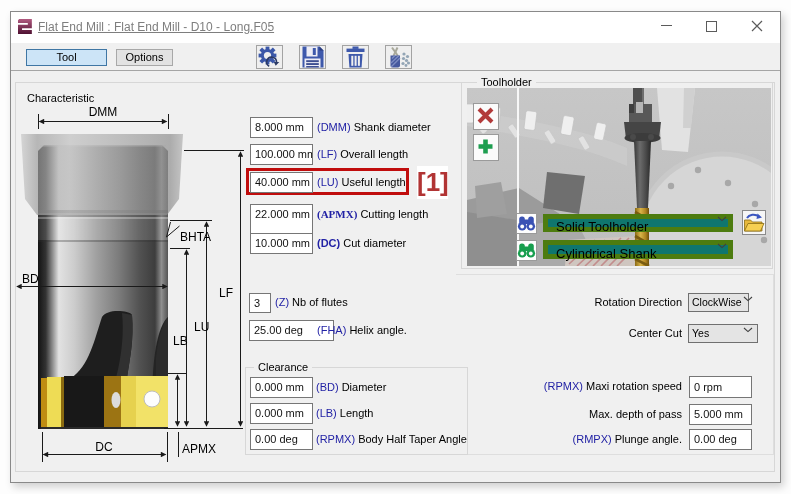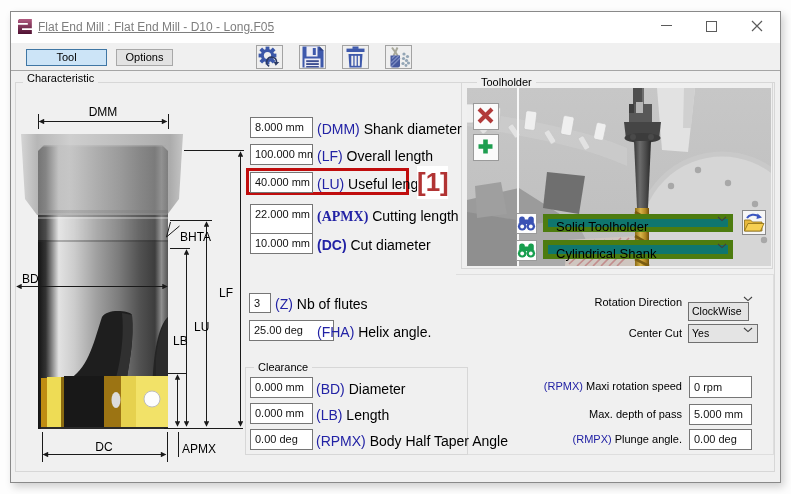--- a/index.html
+++ b/index.html
@@ -9,21 +9,21 @@
   .title-text{position:absolute;left:27px;top:8px;font-size:12px;color:#7e7e7e;text-decoration:underline;}
   .abs{position:absolute;}
   .tabbtn{position:absolute;top:37px;height:17px;font-size:11px;color:#000;text-align:center;line-height:15px;box-sizing:border-box;}
   .tool-tab{left:15px;width:81px;background:#cce4f7;border:1px solid #3f76a4;}
   .opt-tab{left:105px;width:57px;background:#e2e2e2;border:1px solid #a8a8a8;}
   .iconbtn{position:absolute;top:33px;width:25px;height:22px;background:#efefef;border:1px solid #a3a3a3;}
   .sep{position:absolute;left:0px;top:58px;width:769px;height:1px;background:#a5a5a5;}
   .grpbox{position:absolute;border:1px solid #d7d7d7;}
   .grplabel{position:absolute;background:#f0f0f0;font-size:11px;color:#000;padding:0 4px;line-height:12px;}
   .field{position:absolute;background:#fff;border:1px solid #767676;font-size:11px;color:#111;line-height:19px;padding-left:4px;overflow:hidden;white-space:nowrap;box-sizing:border-box;}
-  .lbl{position:absolute;font-size:14px;color:#000;white-space:nowrap;}
+  .lbl{position:absolute;font-size:11px;color:#000;white-space:nowrap;}
   .navy{color:#2222a5;}
   .rlbl{position:absolute;font-size:11px;color:#000;white-space:nowrap;text-align:right;}
   .drop{position:absolute;background:#e4e4e4;border:1px solid #707070;font-size:10.5px;color:#000;padding-left:3px;box-sizing:border-box;line-height:17px;}
   .drop2{position:absolute;background:#0f766e;border:5px solid #4d7c0f;font-size:13px;color:#000;padding-left:8px;box-sizing:border-box;}
   .chev{position:absolute;right:6px;top:50%;margin-top:-4px;width:7px;height:7px;}
   .chev svg{display:block;}
 </style>
 </head>
 <body>
 <div class="win">
@@ -106,21 +106,21 @@
           <circle cx="17" cy="17.5" r="1.6"></circle>
       <circle cx="20" cy="19.5" r="1.4"></circle>
     </g>
   </svg>
 </div>
   <div class="sep"></div>
 
   <div class="grpbox" style="left:4px;top:70px;width:758px;height:388px;"></div>
   <div class="grpbox" style="left:450px;top:70px;width:310px;height:185px;background:#f0f0f0;"></div>
   <div class="grpbox" style="left:445px;top:262px;width:317px;height:179px;border-color:#dedede;border-left:none;background:#f0f0f0;"></div>
-  <div class="grplabel" style="left:12px;top:60px;">Characteristic</div>
+  <div class="grplabel" style="left:12px;top:80px;">Characteristic</div>
 
   <div class="field" style="left:239px;top:105px;width:63px;height:21px;">8.000 mm</div>
   <div class="lbl" style="left:306px;top:109px;"><span class="navy">(DMM)</span> Shank diameter</div>
   <div class="field" style="left:239px;top:132px;width:63px;height:21px;">100.000 mm</div>
   <div class="lbl" style="left:306px;top:136px;"><span class="navy">(LF)</span> Overall length</div>
   <div class="abs" style="left:235px;top:156px;width:157px;height:21px;border:3px solid #c00d0d;"></div>
   <div class="field" style="left:239px;top:160px;width:63px;height:21px;">40.000 mm</div>
   <div class="lbl" style="left:306px;top:164px;"><span class="navy">(LU)</span> Useful length</div>
   <div class="abs" style="left:406px;top:154px;width:31px;height:33px;background:#fff;color:#b13434;font-size:26px;font-weight:bold;text-align:center;line-height:33px;">[1]</div>
   <div class="field" style="left:239px;top:192px;width:63px;height:36px;">22.000 mm</div>
@@ -272,21 +272,21 @@
   </svg>
 </div>
   <div class="drop2" style="left:532px;top:228px;width:190px;height:19px;line-height:17px;">Cylindrical Shank</div>
   <div class="chev" style="left:706px;top:235px;">
       <svg width="10" height="6" viewBox="0 0 10 6">
         <path d="M1,1 L5,4.6 L9,1" stroke="#404040" stroke-width="1.1" fill="none"></path>
       </svg>
     </div>
 
   <div class="rlbl" style="left:471px;top:284px;width:200px;">Rotation Direction</div>
-  <div class="drop" style="left:677px;top:290px;width:61px;height:19px;line-height:17px;">ClockWise</div>
+  <div class="drop" style="left:677px;top:281px;width:61px;height:19px;line-height:17px;">ClockWise</div>
   <div class="chev" style="left:732px;top:288px;">
       <svg width="10" height="6" viewBox="0 0 10 6">
         <path d="M1,1 L5,4.6 L9,1" stroke="#404040" stroke-width="1.1" fill="none"></path>
       </svg>
     </div>
   <div class="rlbl" style="left:471px;top:315px;width:200px;">Center Cut</div>
   <div class="drop" style="left:677px;top:312px;width:70px;height:19px;line-height:17px;">Yes</div>
   <div class="chev" style="left:732px;top:319px;">
       <svg width="10" height="6" viewBox="0 0 10 6">
         <path d="M1,1 L5,4.6 L9,1" stroke="#404040" stroke-width="1.1" fill="none"></path>

